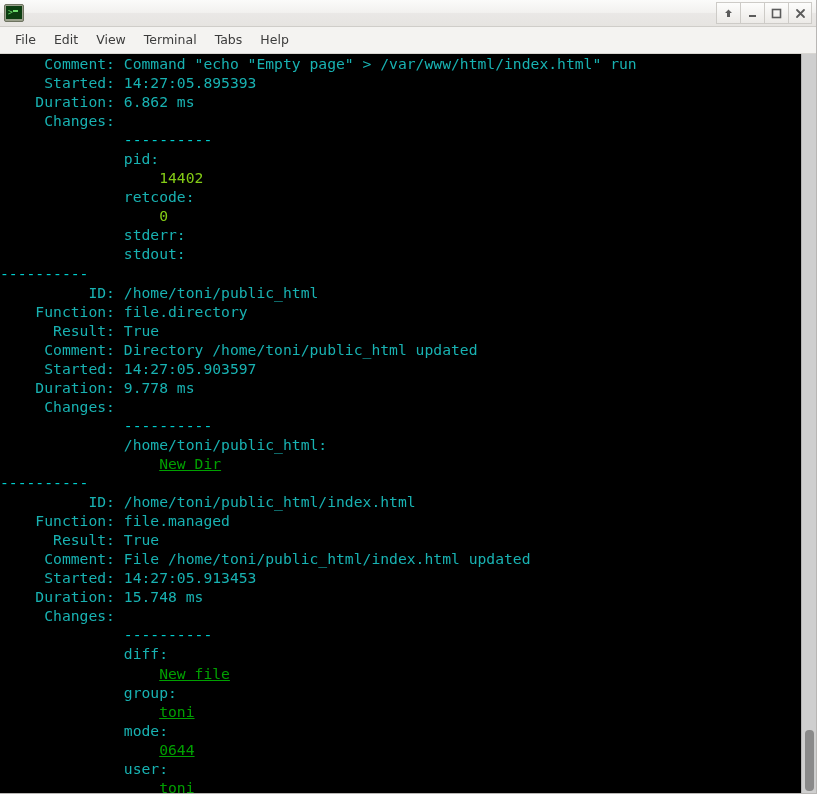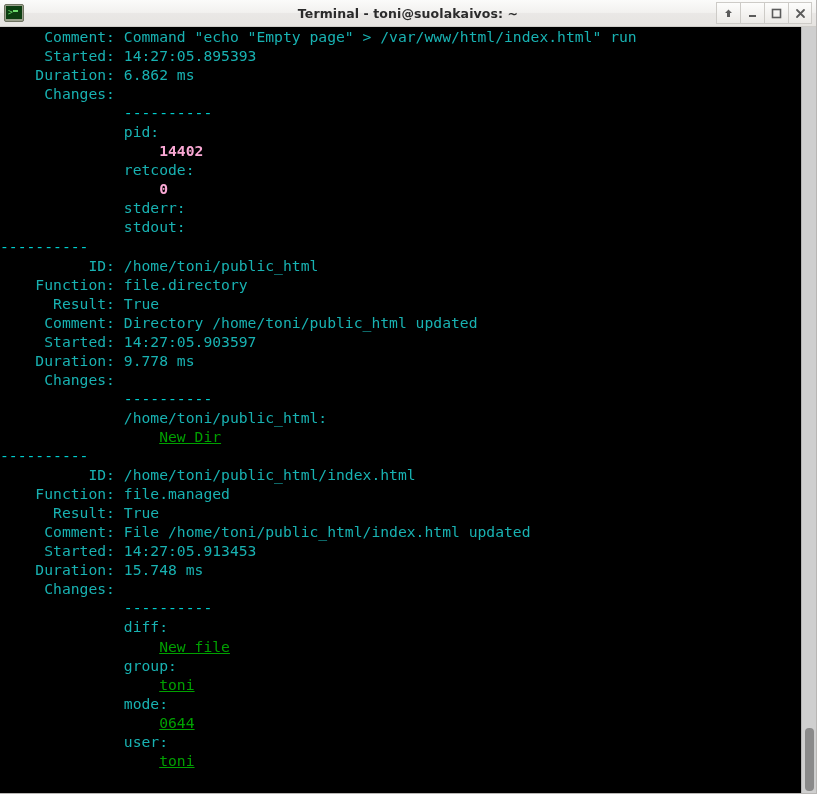--- a/index.html
+++ b/index.html
@@ -149,21 +149,21 @@
     padding: 0;
     white-space: pre;
     position: relative;
   }
   .term .line {
     height: 19.05px;
     white-space: pre;
   }
   .c-cyan   { color: #18b2b2; }
   .c-dash   { color: #00cdcd; }
-  .c-yellow { color: #f9a8d4; font-weight: bold; }
+  .c-yellow { color: #84cc16; font-weight: normal; }
   .c-green  { color: #00a000; text-decoration: underline; }
 
   
   .scrollbar {
     flex: 0 0 15px;
     width: 15px;
     background: #cfcfcf;
     position: relative;
     border-left: 1px solid #b5b5b5;
     box-sizing: border-box;
@@ -181,21 +181,20 @@
 
 <div class="window">
 
   <div class="titlebar">
     <div class="win-icon">
       <div class="screen"></div>
       <div class="inner"></div>
       <div class="prompt">&gt;</div>
       <div class="cursor"></div>
     </div>
-    <div class="title-text">Terminal - toni@suolakaivos: ~</div>
     <div class="win-buttons">
       <div class="win-btn" title="Shade">
         <svg width="11" height="11" viewBox="0 0 11 11">
           <path d="M5.5 1.5 L9 5 L7 5 L7 9 L4 9 L4 5 L2 5 Z" fill="#5b5b5b"></path>
         </svg>
       </div>
       <div class="win-btn" title="Minimize">
         <svg width="11" height="11" viewBox="0 0 11 11">
           <rect x="2" y="7" width="7" height="2" fill="#5b5b5b"></rect>
         </svg>
@@ -206,20 +205,28 @@
         </svg>
       </div>
       <div class="win-btn" title="Close">
         <svg width="11" height="11" viewBox="0 0 11 11">
           <path d="M2 2 L9 9 M9 2 L2 9" stroke="#5b5b5b" stroke-width="1.8" stroke-linecap="round"></path>
         </svg>
       </div>
     </div>
   </div>
 
+  <div class="menubar">
+    <div class="menu-item">File</div>
+    <div class="menu-item">Edit</div>
+    <div class="menu-item">View</div>
+    <div class="menu-item">Terminal</div>
+    <div class="menu-item">Tabs</div>
+    <div class="menu-item">Help</div>
+  </div>
 
   <div class="term-wrap">
     <div class="term" id="term-output"><div class="line"><span class="c-cyan">     Comment: Command "echo "Empty page" &gt; /var/www/html/index.html" run</span></div><div class="line"><span class="c-cyan">     Started: 14:27:05.895393</span></div><div class="line"><span class="c-cyan">    Duration: 6.862 ms</span></div><div class="line"><span class="c-cyan">     Changes:</span></div><div class="line"><span class="c-dash">              ----------</span></div><div class="line"><span class="c-cyan">              pid:</span></div><div class="line"><span class="c-cyan">                  </span><span class="c-yellow">14402</span></div><div class="line"><span class="c-cyan">              retcode:</span></div><div class="line"><span class="c-cyan">                  </span><span class="c-yellow">0</span></div><div class="line"><span class="c-cyan">              stderr:</span></div><div class="line"><span class="c-cyan">              stdout:</span></div><div class="line"><span class="c-dash">----------</span></div><div class="line"><span class="c-cyan">          ID: /home/toni/public_html</span></div><div class="line"><span class="c-cyan">    Function: file.directory</span></div><div class="line"><span class="c-cyan">      Result: True</span></div><div class="line"><span class="c-cyan">     Comment: Directory /home/toni/public_html updated</span></div><div class="line"><span class="c-cyan">     Started: 14:27:05.903597</span></div><div class="line"><span class="c-cyan">    Duration: 9.778 ms</span></div><div class="line"><span class="c-cyan">     Changes:</span></div><div class="line"><span class="c-dash">              ----------</span></div><div class="line"><span class="c-cyan">              /home/toni/public_html:</span></div><div class="line"><span class="c-cyan">                  </span><span class="c-green">New Dir</span></div><div class="line"><span class="c-dash">----------</span></div><div class="line"><span class="c-cyan">          ID: /home/toni/public_html/index.html</span></div><div class="line"><span class="c-cyan">    Function: file.managed</span></div><div class="line"><span class="c-cyan">      Result: True</span></div><div class="line"><span class="c-cyan">     Comment: File /home/toni/public_html/index.html updated</span></div><div class="line"><span class="c-cyan">     Started: 14:27:05.913453</span></div><div class="line"><span class="c-cyan">    Duration: 15.748 ms</span></div><div class="line"><span class="c-cyan">     Changes:</span></div><div class="line"><span class="c-dash">              ----------</span></div><div class="line"><span class="c-cyan">              diff:</span></div><div class="line"><span class="c-cyan">                  </span><span class="c-green">New file</span></div><div class="line"><span class="c-cyan">              group:</span></div><div class="line"><span class="c-cyan">                  </span><span class="c-green">toni</span></div><div class="line"><span class="c-cyan">              mode:</span></div><div class="line"><span class="c-cyan">                  </span><span class="c-green">0644</span></div><div class="line"><span class="c-cyan">              user:</span></div><div class="line"><span class="c-cyan">                  </span><span class="c-green">toni</span></div></div>
     <div class="scrollbar">
       <div class="scroll-thumb" id="scroll-thumb" style="top: 91.5%; height: 8.2%;"></div>
     </div>
   </div>
 
 </div>
 

